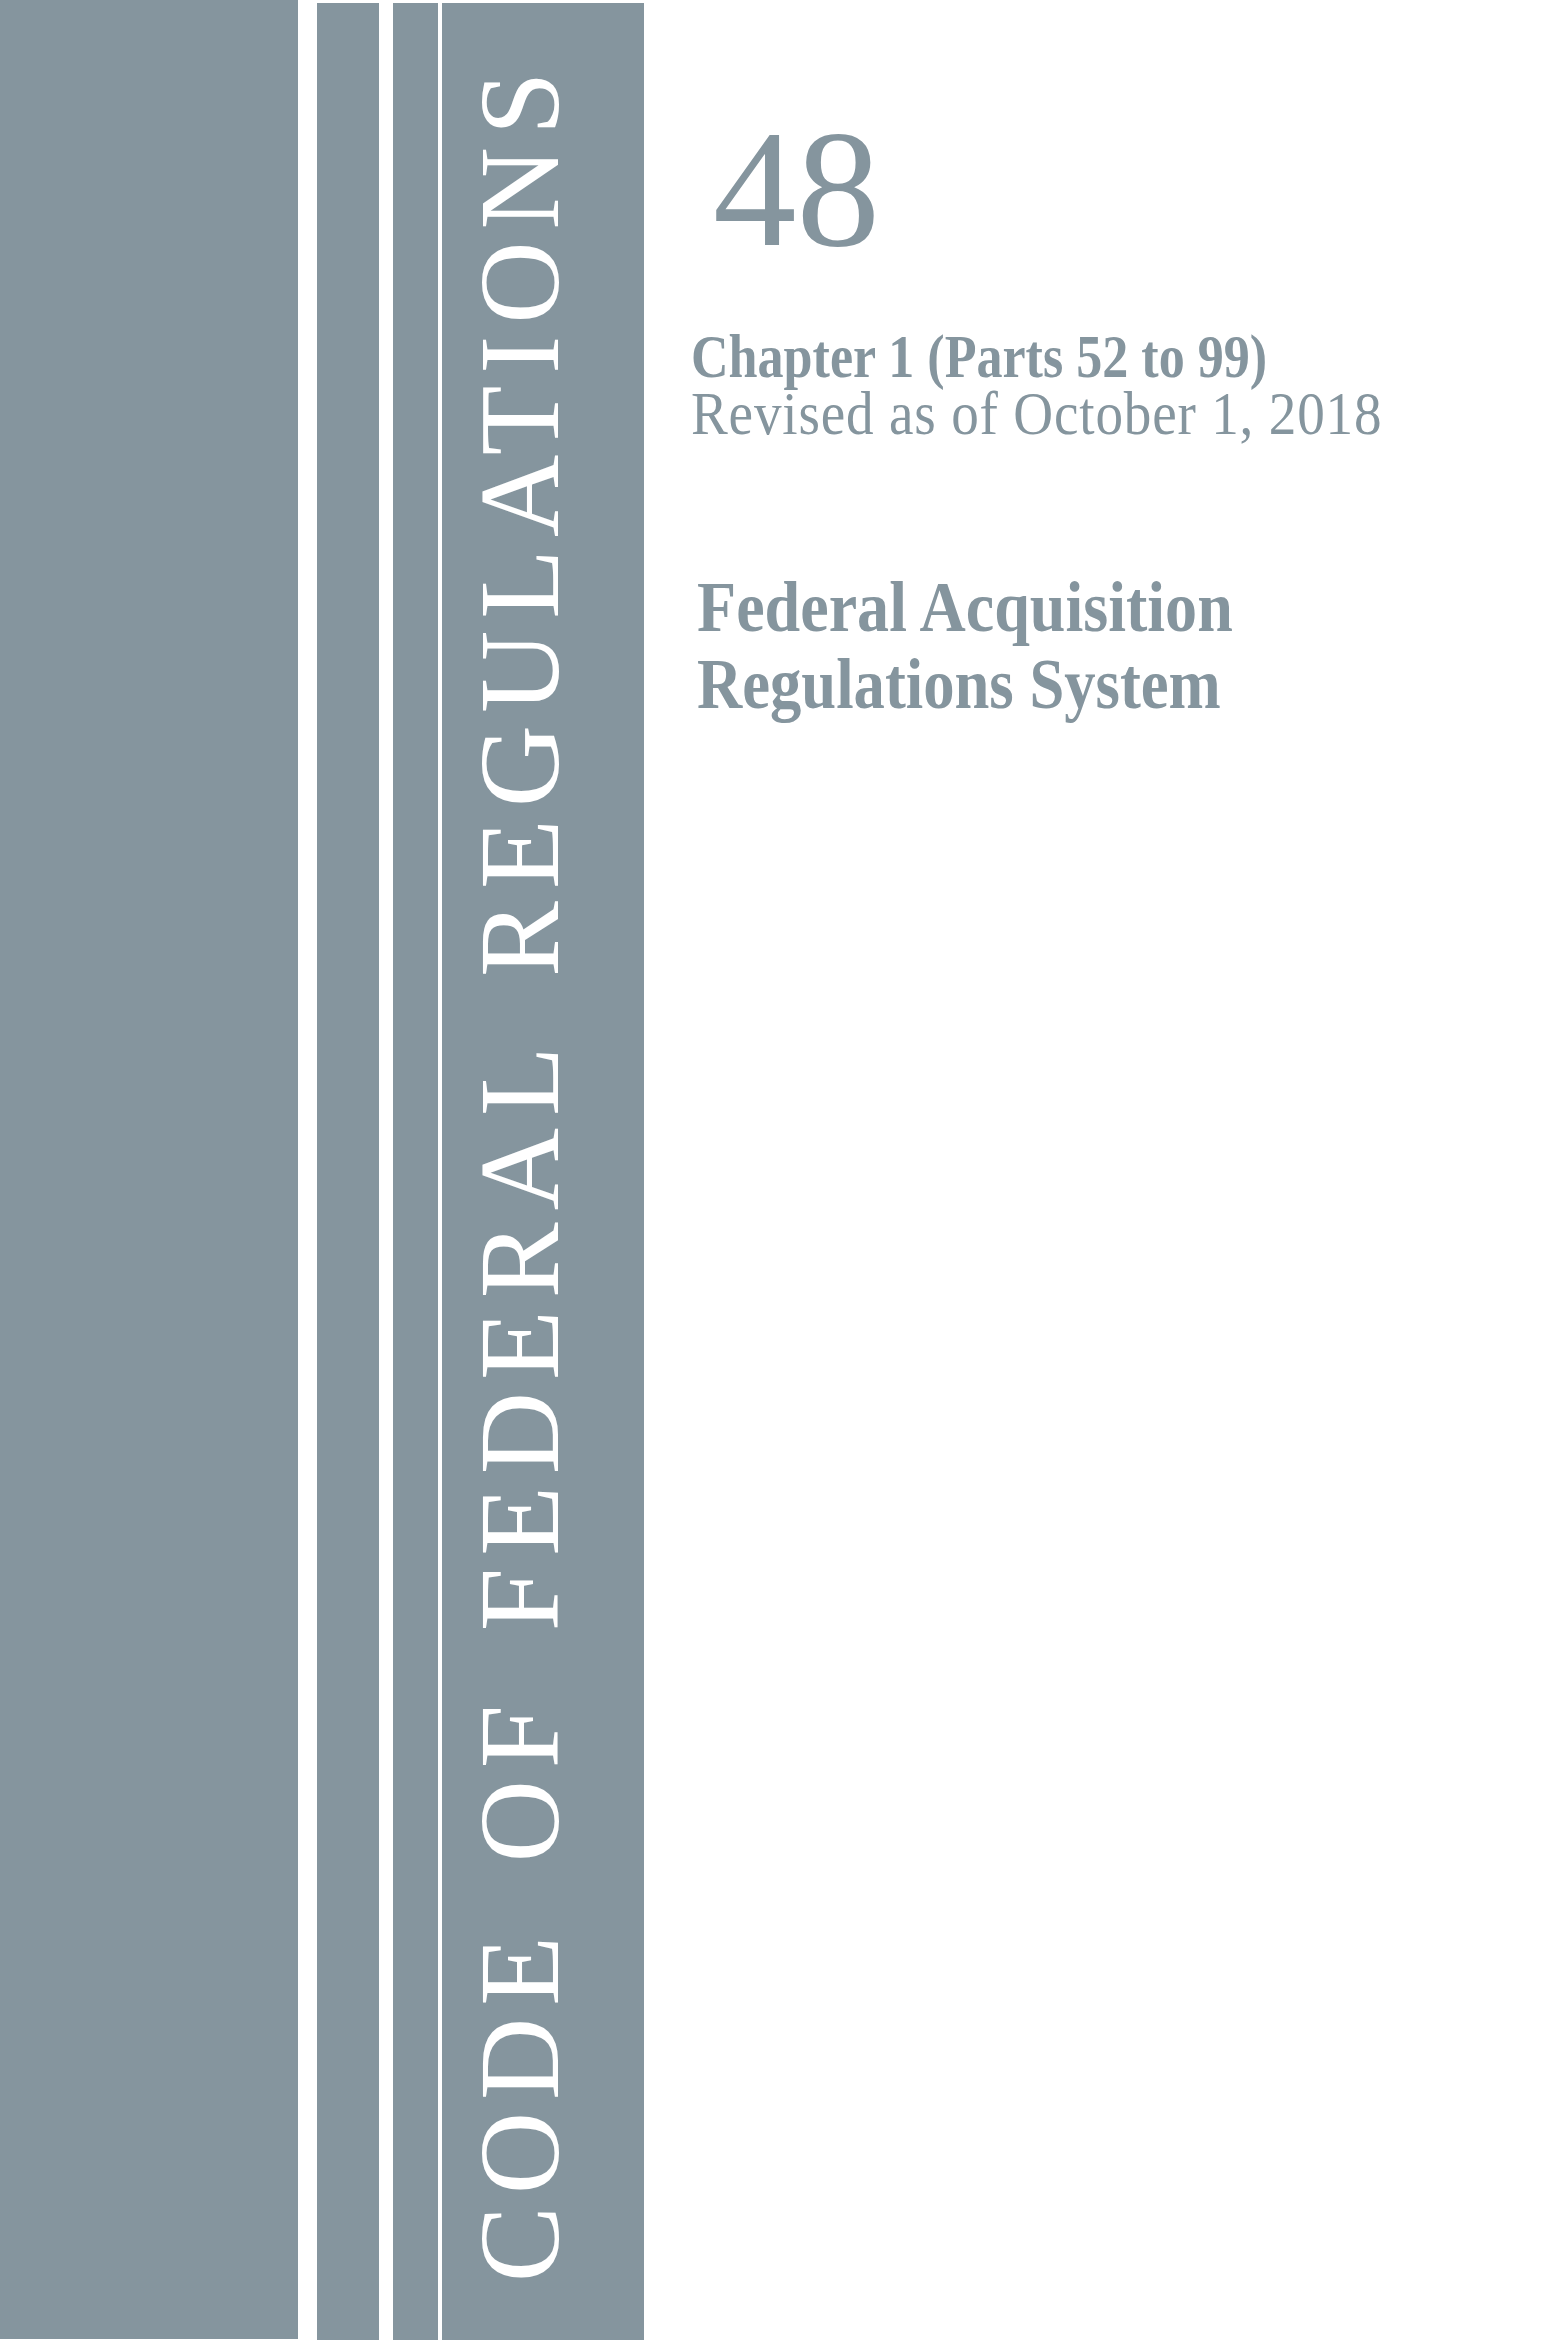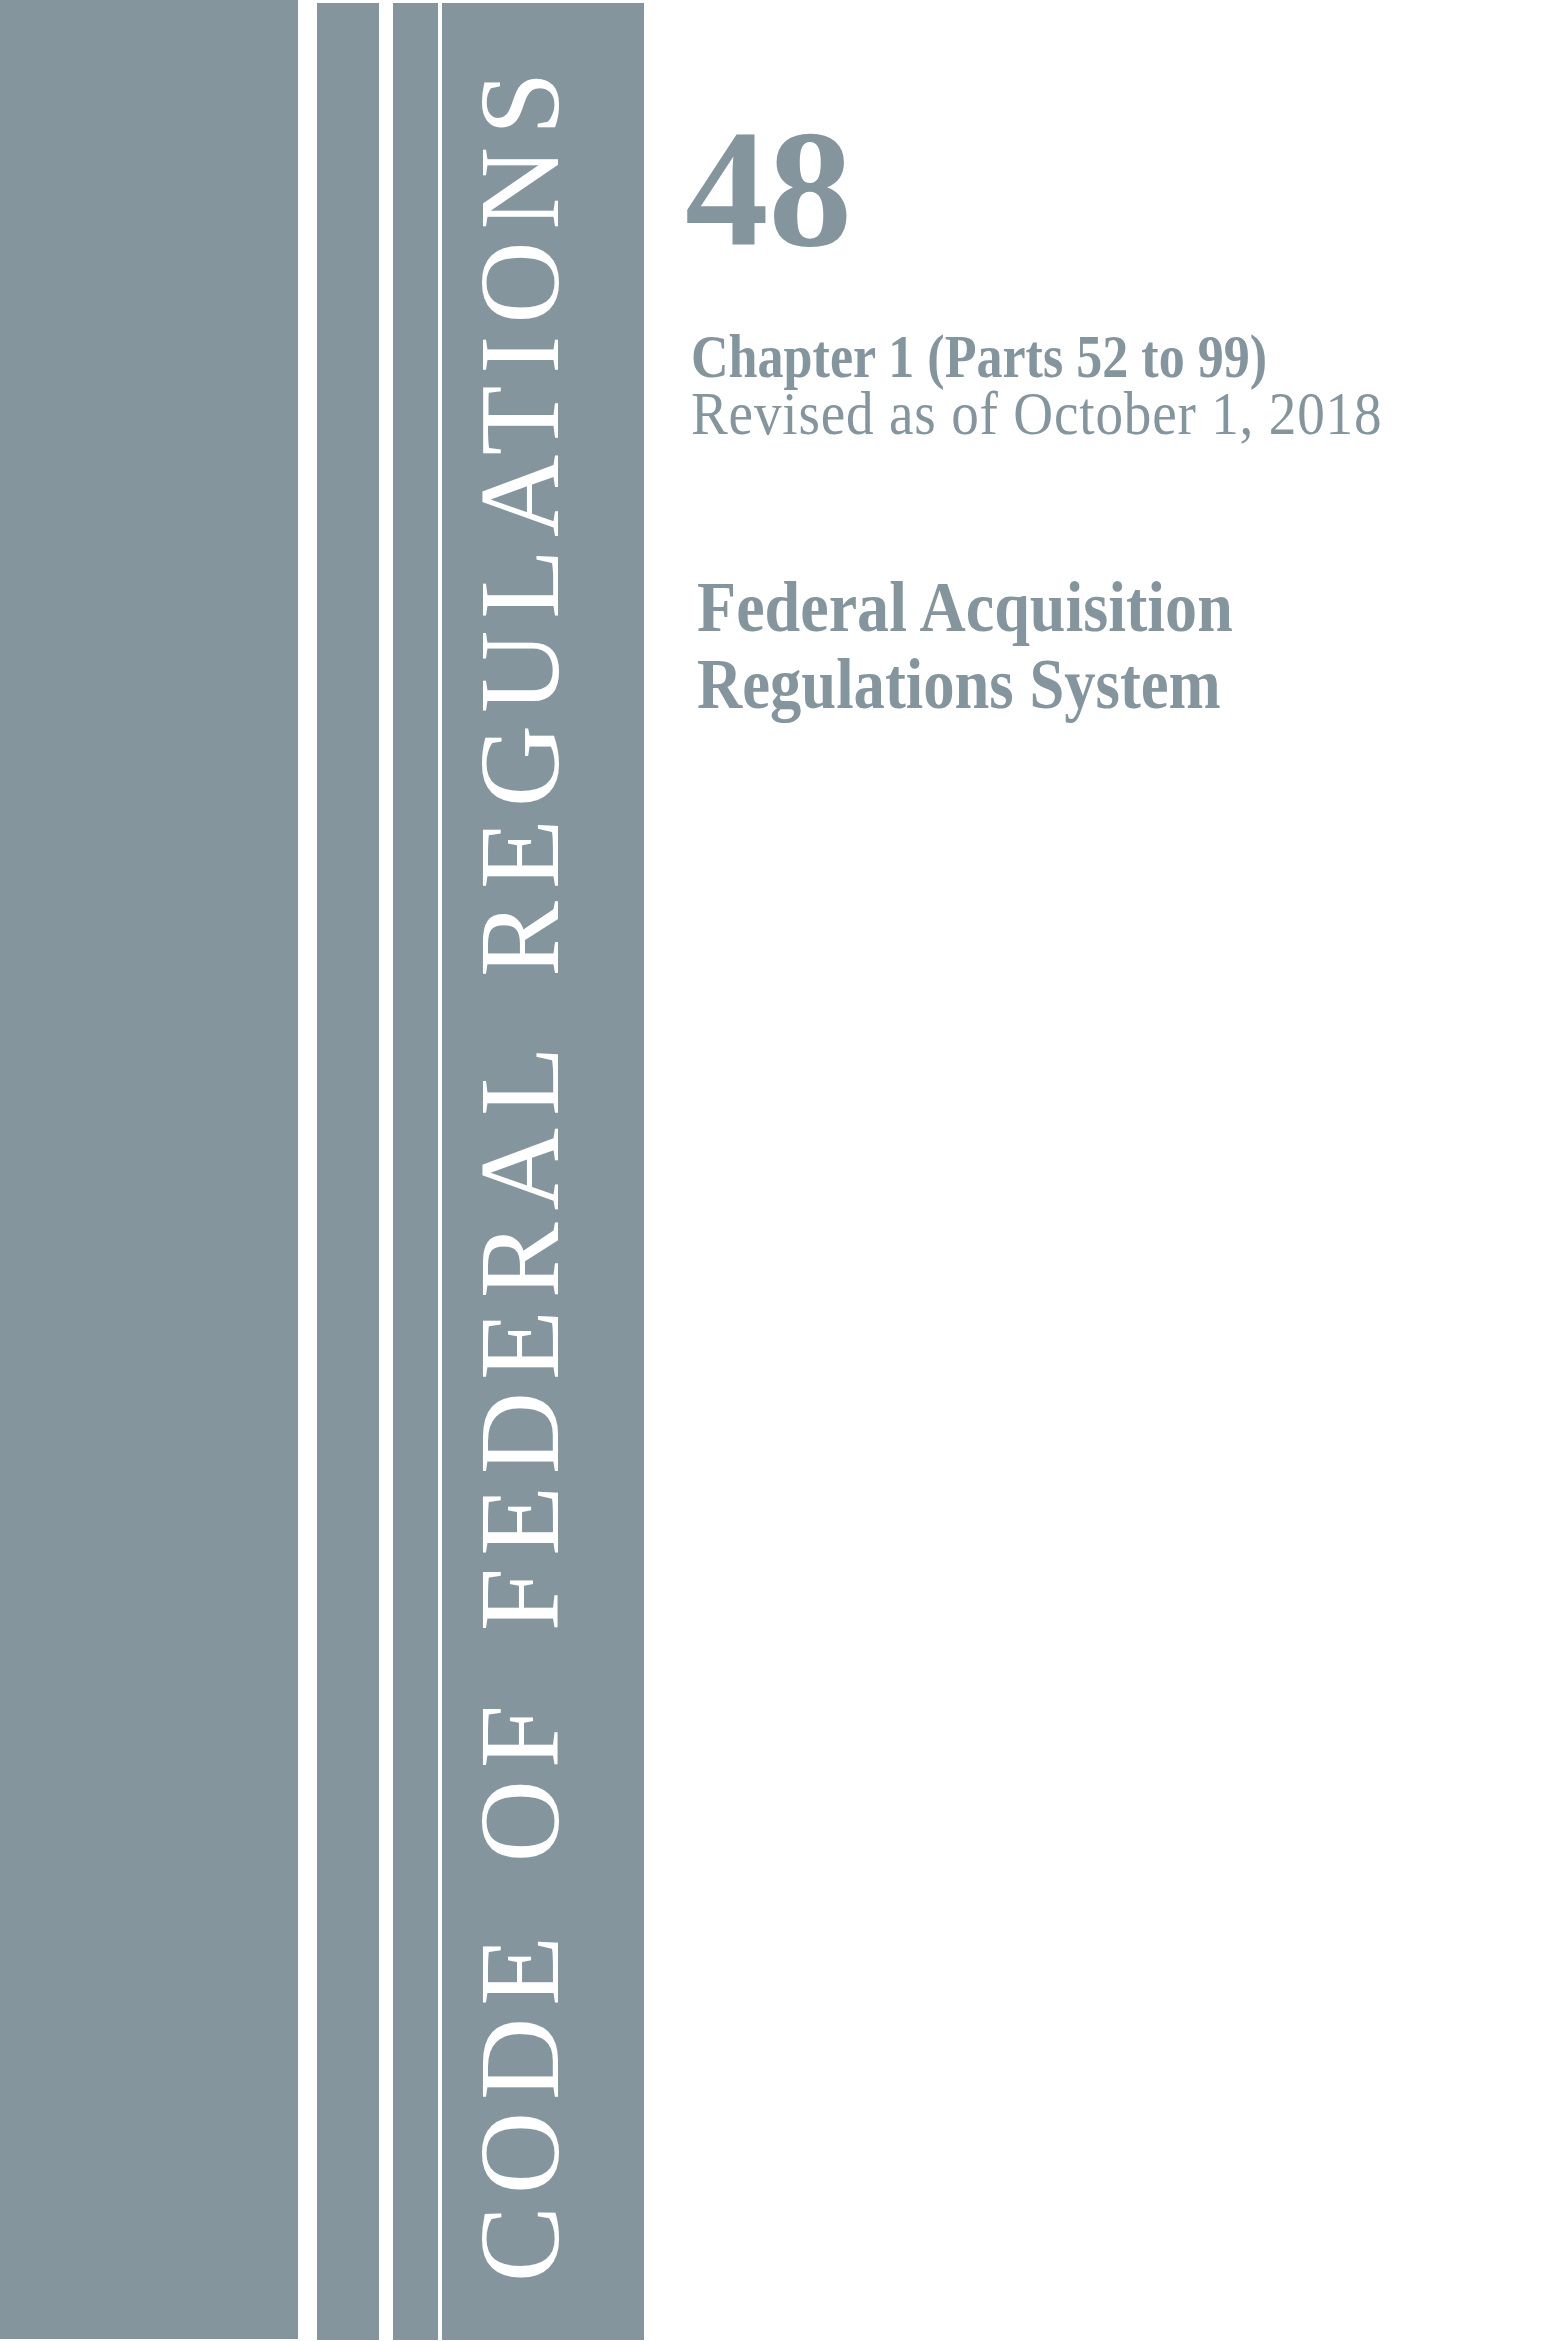--- a/index.html
+++ b/index.html
@@ -47,24 +47,24 @@
 
   
   .maintext {
     position: absolute;
     color: var(--slate, #85959E);
     white-space: nowrap;
     line-height: 1;
     transform-origin: 0 50%;
   }
   .title-number {
-    left: 685px;
+    left: 713px;
     top: 105px;
     font-size: 167px;
-    font-weight: bold;
+    font-weight: normal;
   }
   .chapter-line {
     left: 691px;
     top: 325px;
     font-size: 62px;
     font-weight: bold;
     transform: scaleX(0.84);
   }
   .revised-line {
     left: 691px;

